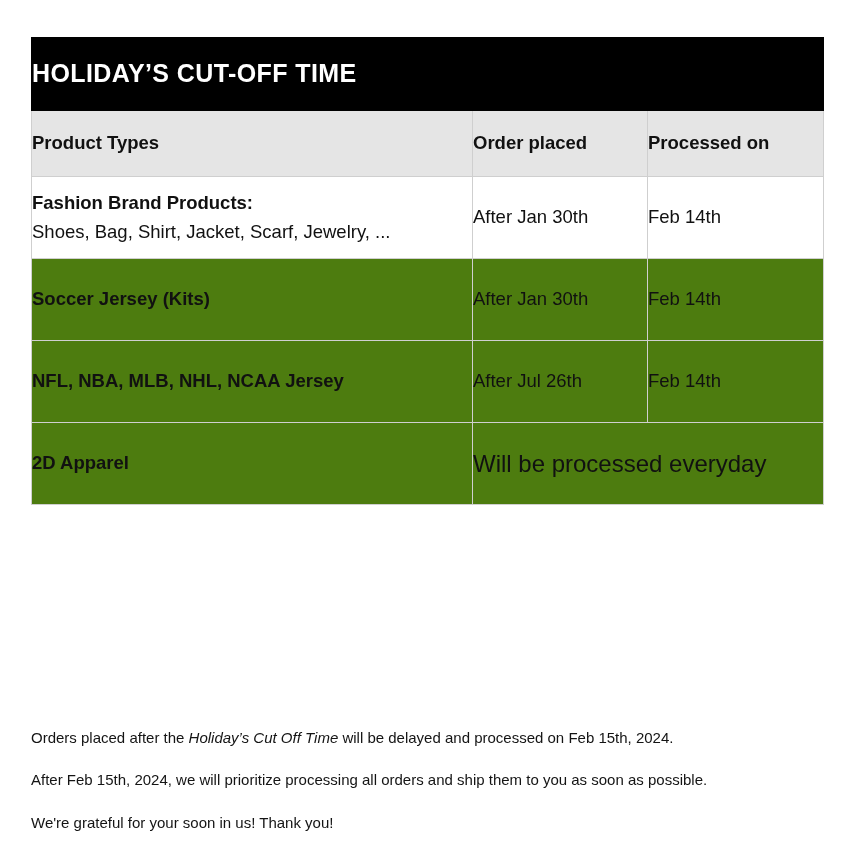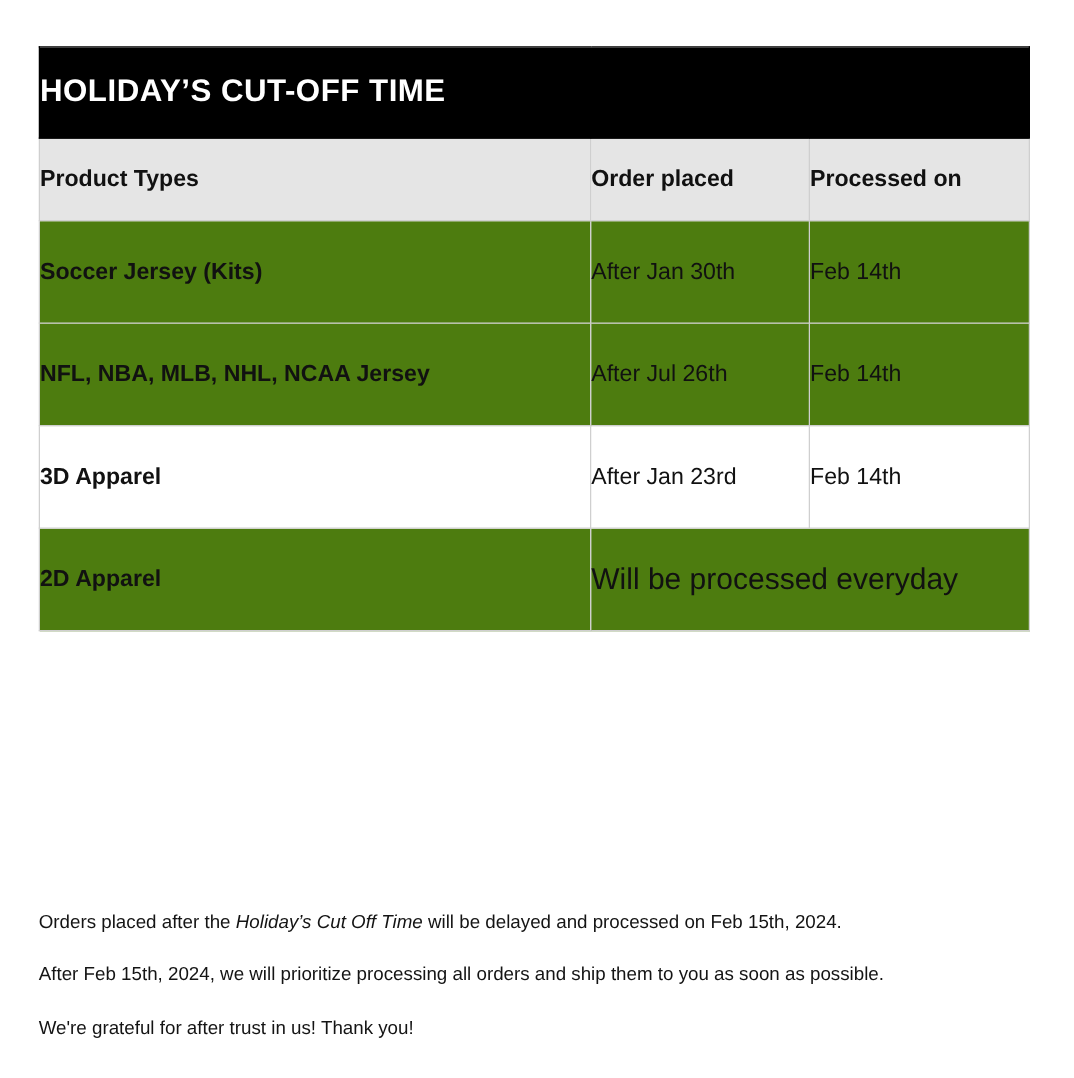--- a/index.html
+++ b/index.html
@@ -148,20 +148,32 @@
           <span class="ch-text">Product Types</span>
         </td>
         <td>
           <span class="ch-text">Order placed</span>
         </td>
         <td>
           <span class="ch-text">Processed on</span>
         </td>
       </tr>
 
+      <tr class="body-row row-white">
+        <td class="prod-cell">
+          <span class="line-bold">Fashion Brand Products:</span>
+          <span class="line-reg">Shoes, Bag, Shirt, Jacket, Scarf, Jewelry, ...</span>
+        </td>
+        <td class="date-cell">
+          <span class="d-text">After Jan 30th</span>
+        </td>
+        <td class="date-cell">
+          <span class="d-text">Feb 14th</span>
+        </td>
+      </tr>
 
       <tr class="body-row row-shade">
         <td class="prod-cell">
           <span class="line-bold">Soccer Jersey (Kits)</span>
         </td>
         <td class="date-cell">
           <span class="d-text">After Jan 30th</span>
         </td>
         <td class="date-cell">
           <span class="d-text">Feb 14th</span>
@@ -174,43 +186,32 @@
           <span class="line-bold">NFL, NBA, MLB, NHL, NCAA Jersey</span>
         </td>
         <td class="date-cell">
           <span class="d-text">After Jul 26th</span>
         </td>
         <td class="date-cell">
           <span class="d-text">Feb 14th</span>
         </td>
       </tr>
 
-      <tr class="body-row row-white">
-        <td class="prod-cell">
-          <span class="line-bold">3D Apparel</span>
-        </td>
-        <td class="date-cell">
-          <span class="d-text">After Jan 23rd</span>
-        </td>
-        <td class="date-cell">
-          <span class="d-text">Feb 14th</span>
-        </td>
-      </tr>
 
       <tr class="body-row row-shade">
         <td class="prod-cell">
           <span class="line-bold">2D Apparel</span>
         </td>
         <td class="merged-cell" colspan="2">
           <span class="d-text">Will be processed everyday</span>
         </td>
       </tr>
 
     </tbody>
   </table>
 
   <div class="notes">
     <p class="note-line"><span>Orders placed after the </span><span class="note-em">Holiday’s Cut Off Time</span><span> will be delayed and processed on Feb 15th, 2024.</span></p>
     <p class="note-line">After Feb 15th, 2024, we will prioritize processing all orders and ship them to you as soon as possible.</p>
-    <p class="note-line">We're grateful for after trust in us! Thank you!</p>
+    <p class="note-line">We're grateful for your soon in us! Thank you!</p>
   </div>
 
 </div>
 
 </body></html>

